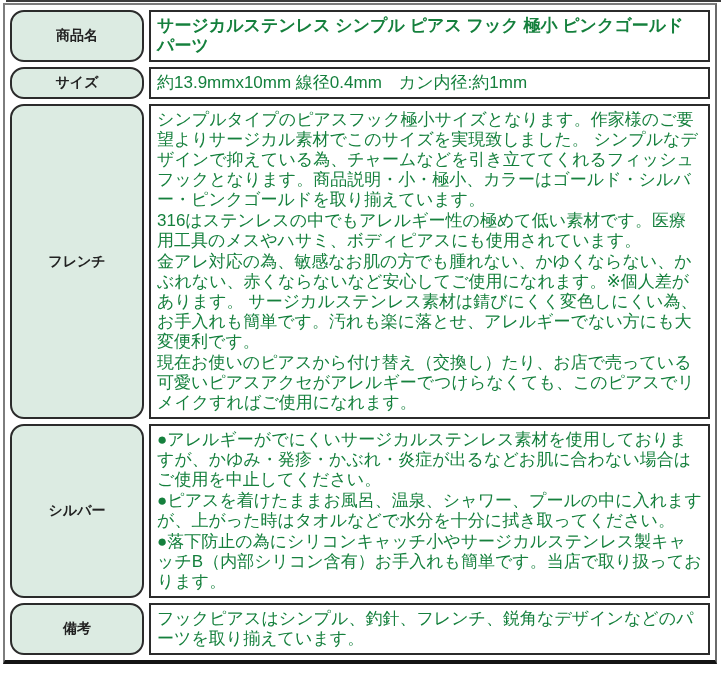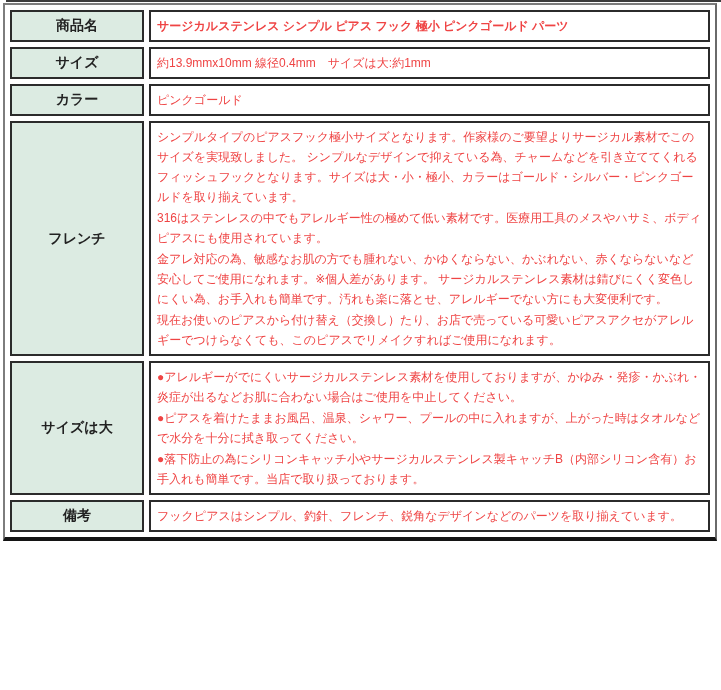--- a/index.html
+++ b/index.html
@@ -27,33 +27,34 @@
     border-collapse: separate;
     border-spacing: 5px;
     background: #ffffff;
     border-top: 2px solid #7d7d7d;
     border-left: 2px solid #7d7d7d;
     border-right: 2px solid #6a6a6a;
     border-bottom: 4px solid #141414;
   }
   td {
     border: 2px solid #2b2b2b;
-    color: #ef4444;
-    font-size: 12px;
+    color: #15803d;
+    font-size: 17px;
     box-sizing: border-box;
   }
   td.label {
     width: 134px;
     background: #dcebe2;
     text-align: center;
     vertical-align: middle;
     font-weight: bold;
     font-size: 14px;
     color: #222222;
     padding: 2px;
+    border-radius: 14px;
   }
   td.content {
     background: #ffffff;
     padding: 4px 6px;
     line-height: 20px;
     vertical-align: middle;
     word-break: break-all;
   }
   tr.row-s td.content, tr.row-s td.label { height: 30px; }
   .bold { font-weight: bold; }
@@ -67,41 +68,37 @@
 <table class="spec">
   <tbody>
 
     <tr class="row-s">
       <td class="label">商品名</td>
       <td class="content bold">サージカルステンレス シンプル ピアス フック 極小 ピンクゴールド パーツ</td>
     </tr>
 
     <tr class="row-s">
       <td class="label">サイズ</td>
-      <td class="content">約13.9mmx10mm 線径0.4mm　サイズは大:約1mm</td>
+      <td class="content">約13.9mmx10mm 線径0.4mm　カン内径:約1mm</td>
     </tr>
 
 
-    <tr class="row-s">
-      <td class="label">カラー</td>
-      <td class="content">ピンクゴールド</td>
-    </tr>
 
     <tr>
       <td class="label">フレンチ</td>
       <td class="content">
-        <div class="para">シンプルタイプのピアスフック極小サイズとなります。作家様のご要望よりサージカル素材でこのサイズを実現致しました。 シンプルなデザインで抑えている為、チャームなどを引き立ててくれるフィッシュフックとなります。サイズは大・小・極小、カラーはゴールド・シルバー・ピンクゴールドを取り揃えています。</div>
+        <div class="para">シンプルタイプのピアスフック極小サイズとなります。作家様のご要望よりサージカル素材でこのサイズを実現致しました。 シンプルなデザインで抑えている為、チャームなどを引き立ててくれるフィッシュフックとなります。商品説明・小・極小、カラーはゴールド・シルバー・ピンクゴールドを取り揃えています。</div>
         <div class="para">316はステンレスの中でもアレルギー性の極めて低い素材です。医療用工具のメスやハサミ、ボディピアスにも使用されています。</div>
         <div class="para">金アレ対応の為、敏感なお肌の方でも腫れない、かゆくならない、かぶれない、赤くならないなど安心してご使用になれます。※個人差があります。 サージカルステンレス素材は錆びにくく変色しにくい為、お手入れも簡単です。汚れも楽に落とせ、アレルギーでない方にも大変便利です。</div>
         <div class="para">現在お使いのピアスから付け替え（交換し）たり、お店で売っている可愛いピアスアクセがアレルギーでつけらなくても、このピアスでリメイクすればご使用になれます。</div>
       </td>
     </tr>
 
     <tr>
-      <td class="label">サイズは大</td>
+      <td class="label">シルバー</td>
       <td class="content">
         <div class="para">●アレルギーがでにくいサージカルステンレス素材を使用しておりますが、かゆみ・発疹・かぶれ・炎症が出るなどお肌に合わない場合はご使用を中止してください。</div>
         <div class="para">●ピアスを着けたままお風呂、温泉、シャワー、プールの中に入れますが、上がった時はタオルなどで水分を十分に拭き取ってください。</div>
         <div class="para">●落下防止の為にシリコンキャッチ小やサージカルステンレス製キャッチB（内部シリコン含有）お手入れも簡単です。当店で取り扱っております。</div>
       </td>
     </tr>
 
     <tr>
       <td class="label">備考</td>
       <td class="content">フックピアスはシンプル、釣針、フレンチ、鋭角なデザインなどのパーツを取り揃えています。</td>

